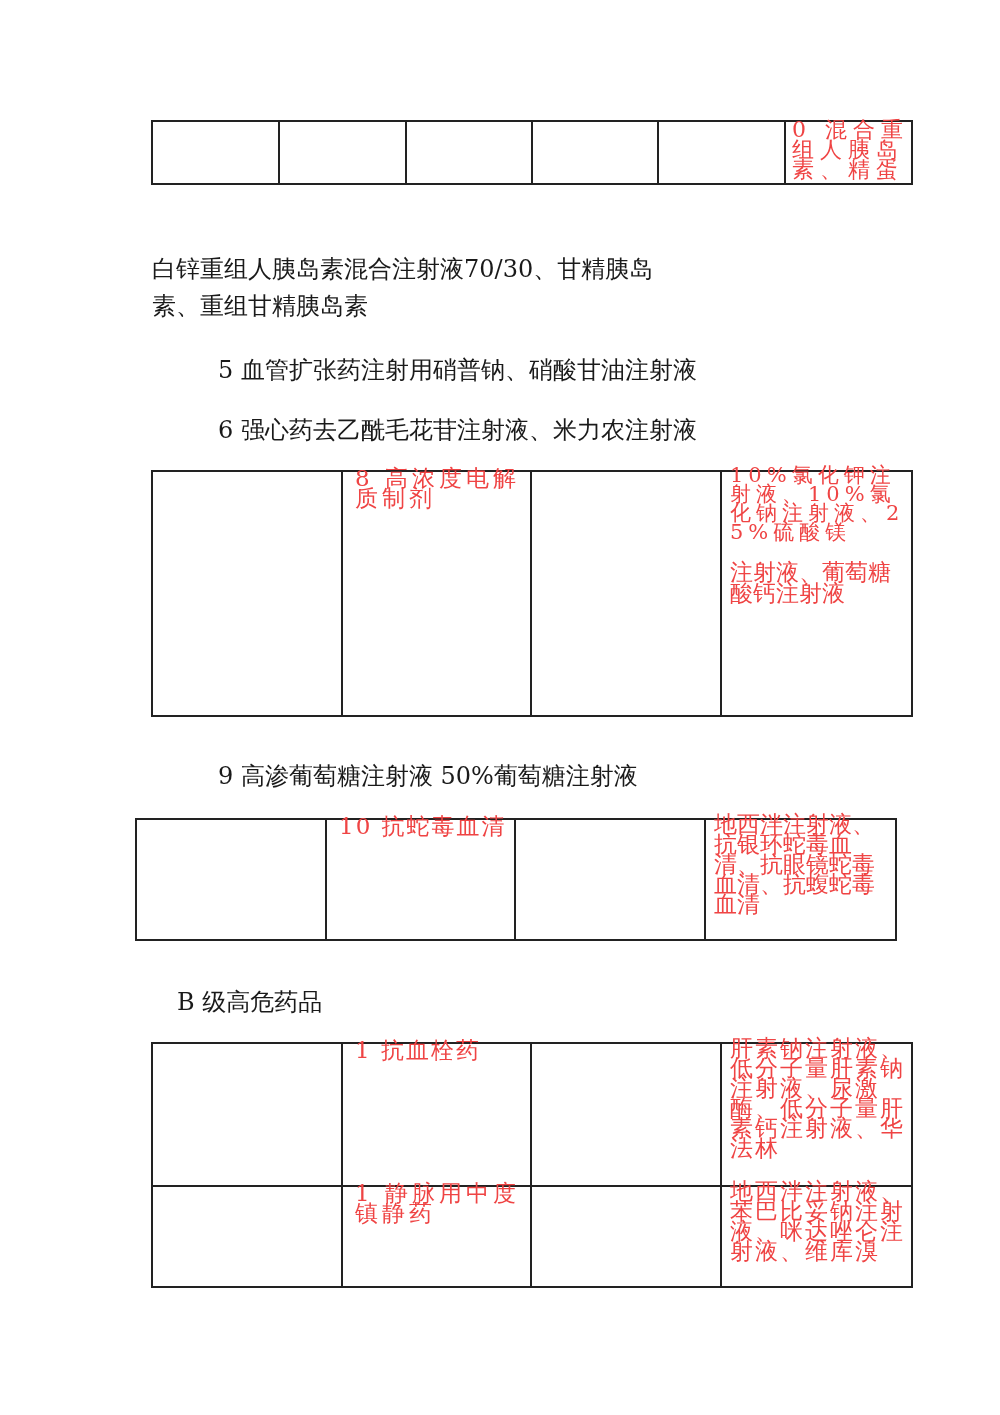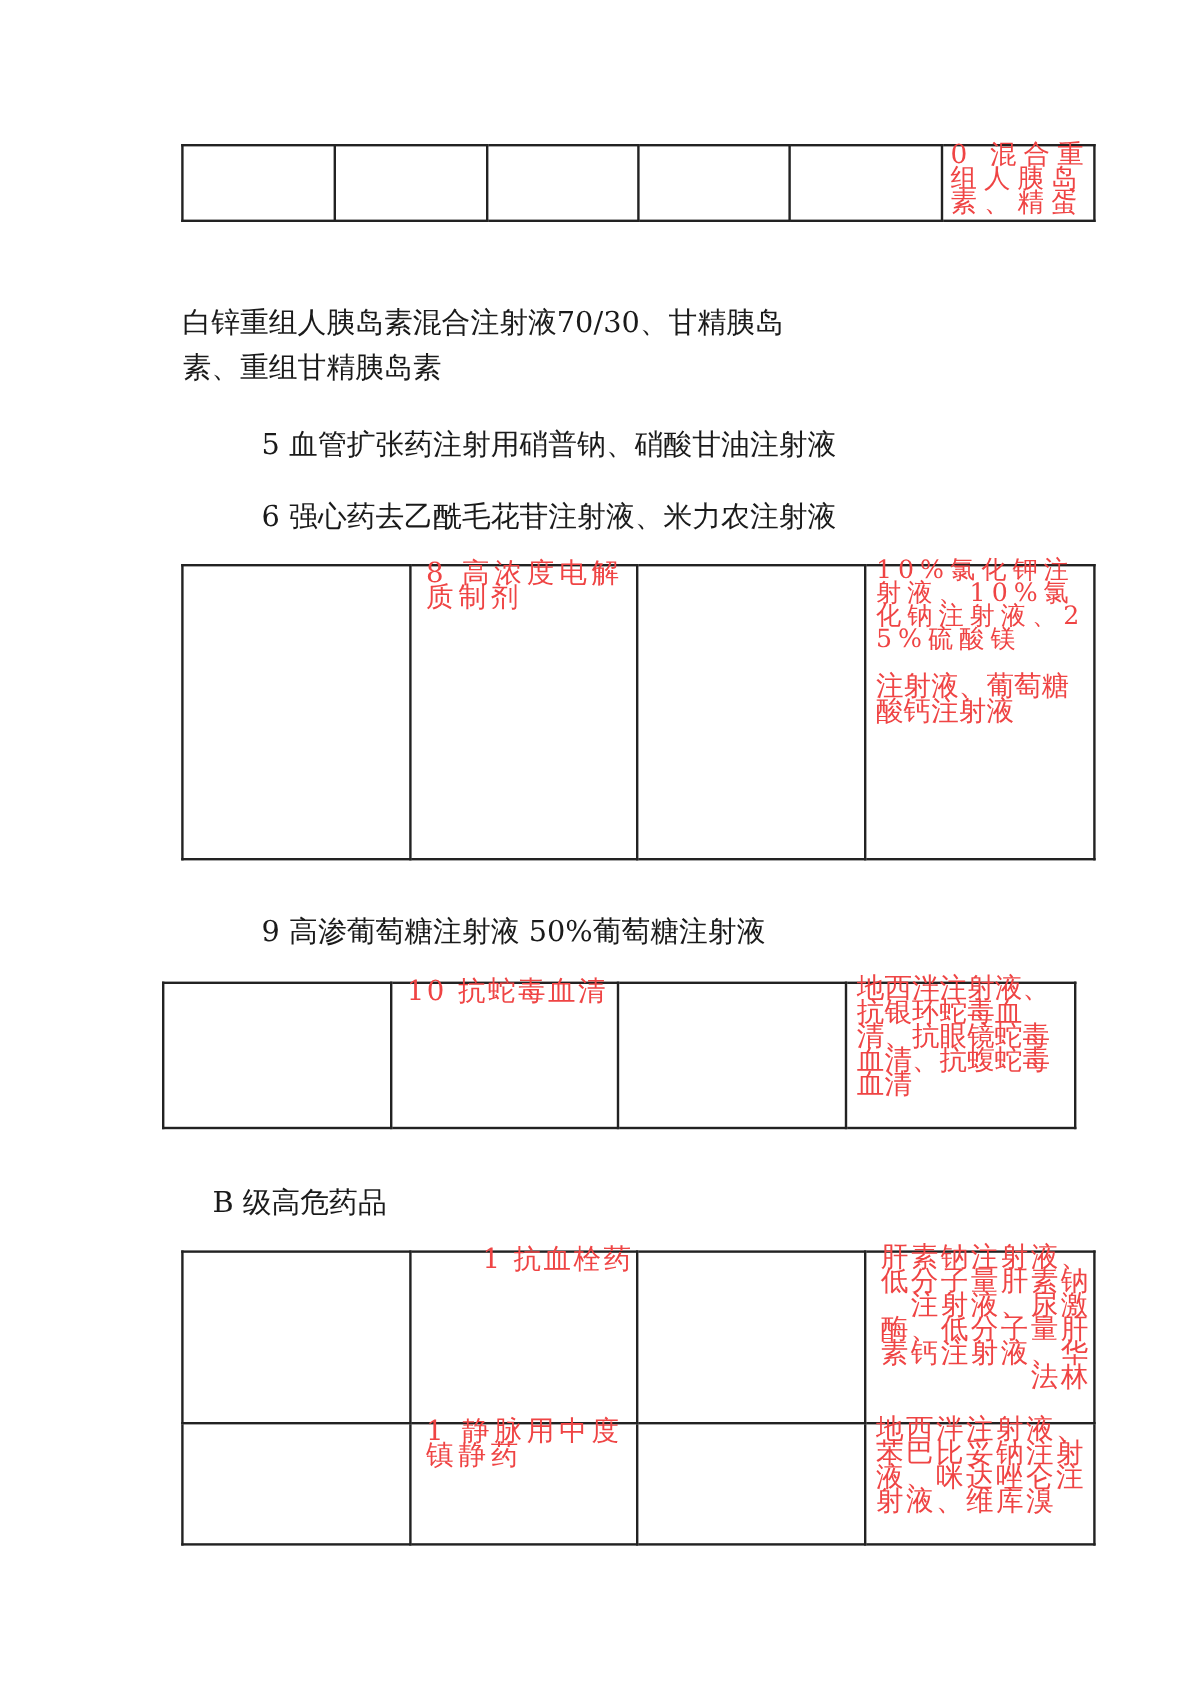--- a/index.html
+++ b/index.html
@@ -96,21 +96,21 @@
 <div class="para serif" style="left:152px; top:986px;margin-left:25px;">B 级高危药品</div>
 
 <table class="tbl" style="left:151px; top:1042px; width:760px; height:246px;">
   <colgroup>
     <col style="width:190px">
       <col style="width:189px">
       <col style="width:190px">
       <col style="width:191px">
   </colgroup>
   <tbody>
-      <tr style="height:143px;text-align:right;">
+      <tr style="height:143px;">
     <td></td>
     <td>
       <span class="cell-text" style="left:12px; top:-4px; letter-spacing:2px;">1 抗血栓药</span>
     </td>
     <td></td>
     <td>
       <span class="cell-text sans" style="left:8px; top:-6px; line-height:20px; font-size:23px; letter-spacing:2px;">肝素钠注射液、低分子量肝素钠注射液、尿激酶、低分子量肝素钙注射液、华法林</span>
     </td>
   </tr>
   <tr style="height:101px;">

